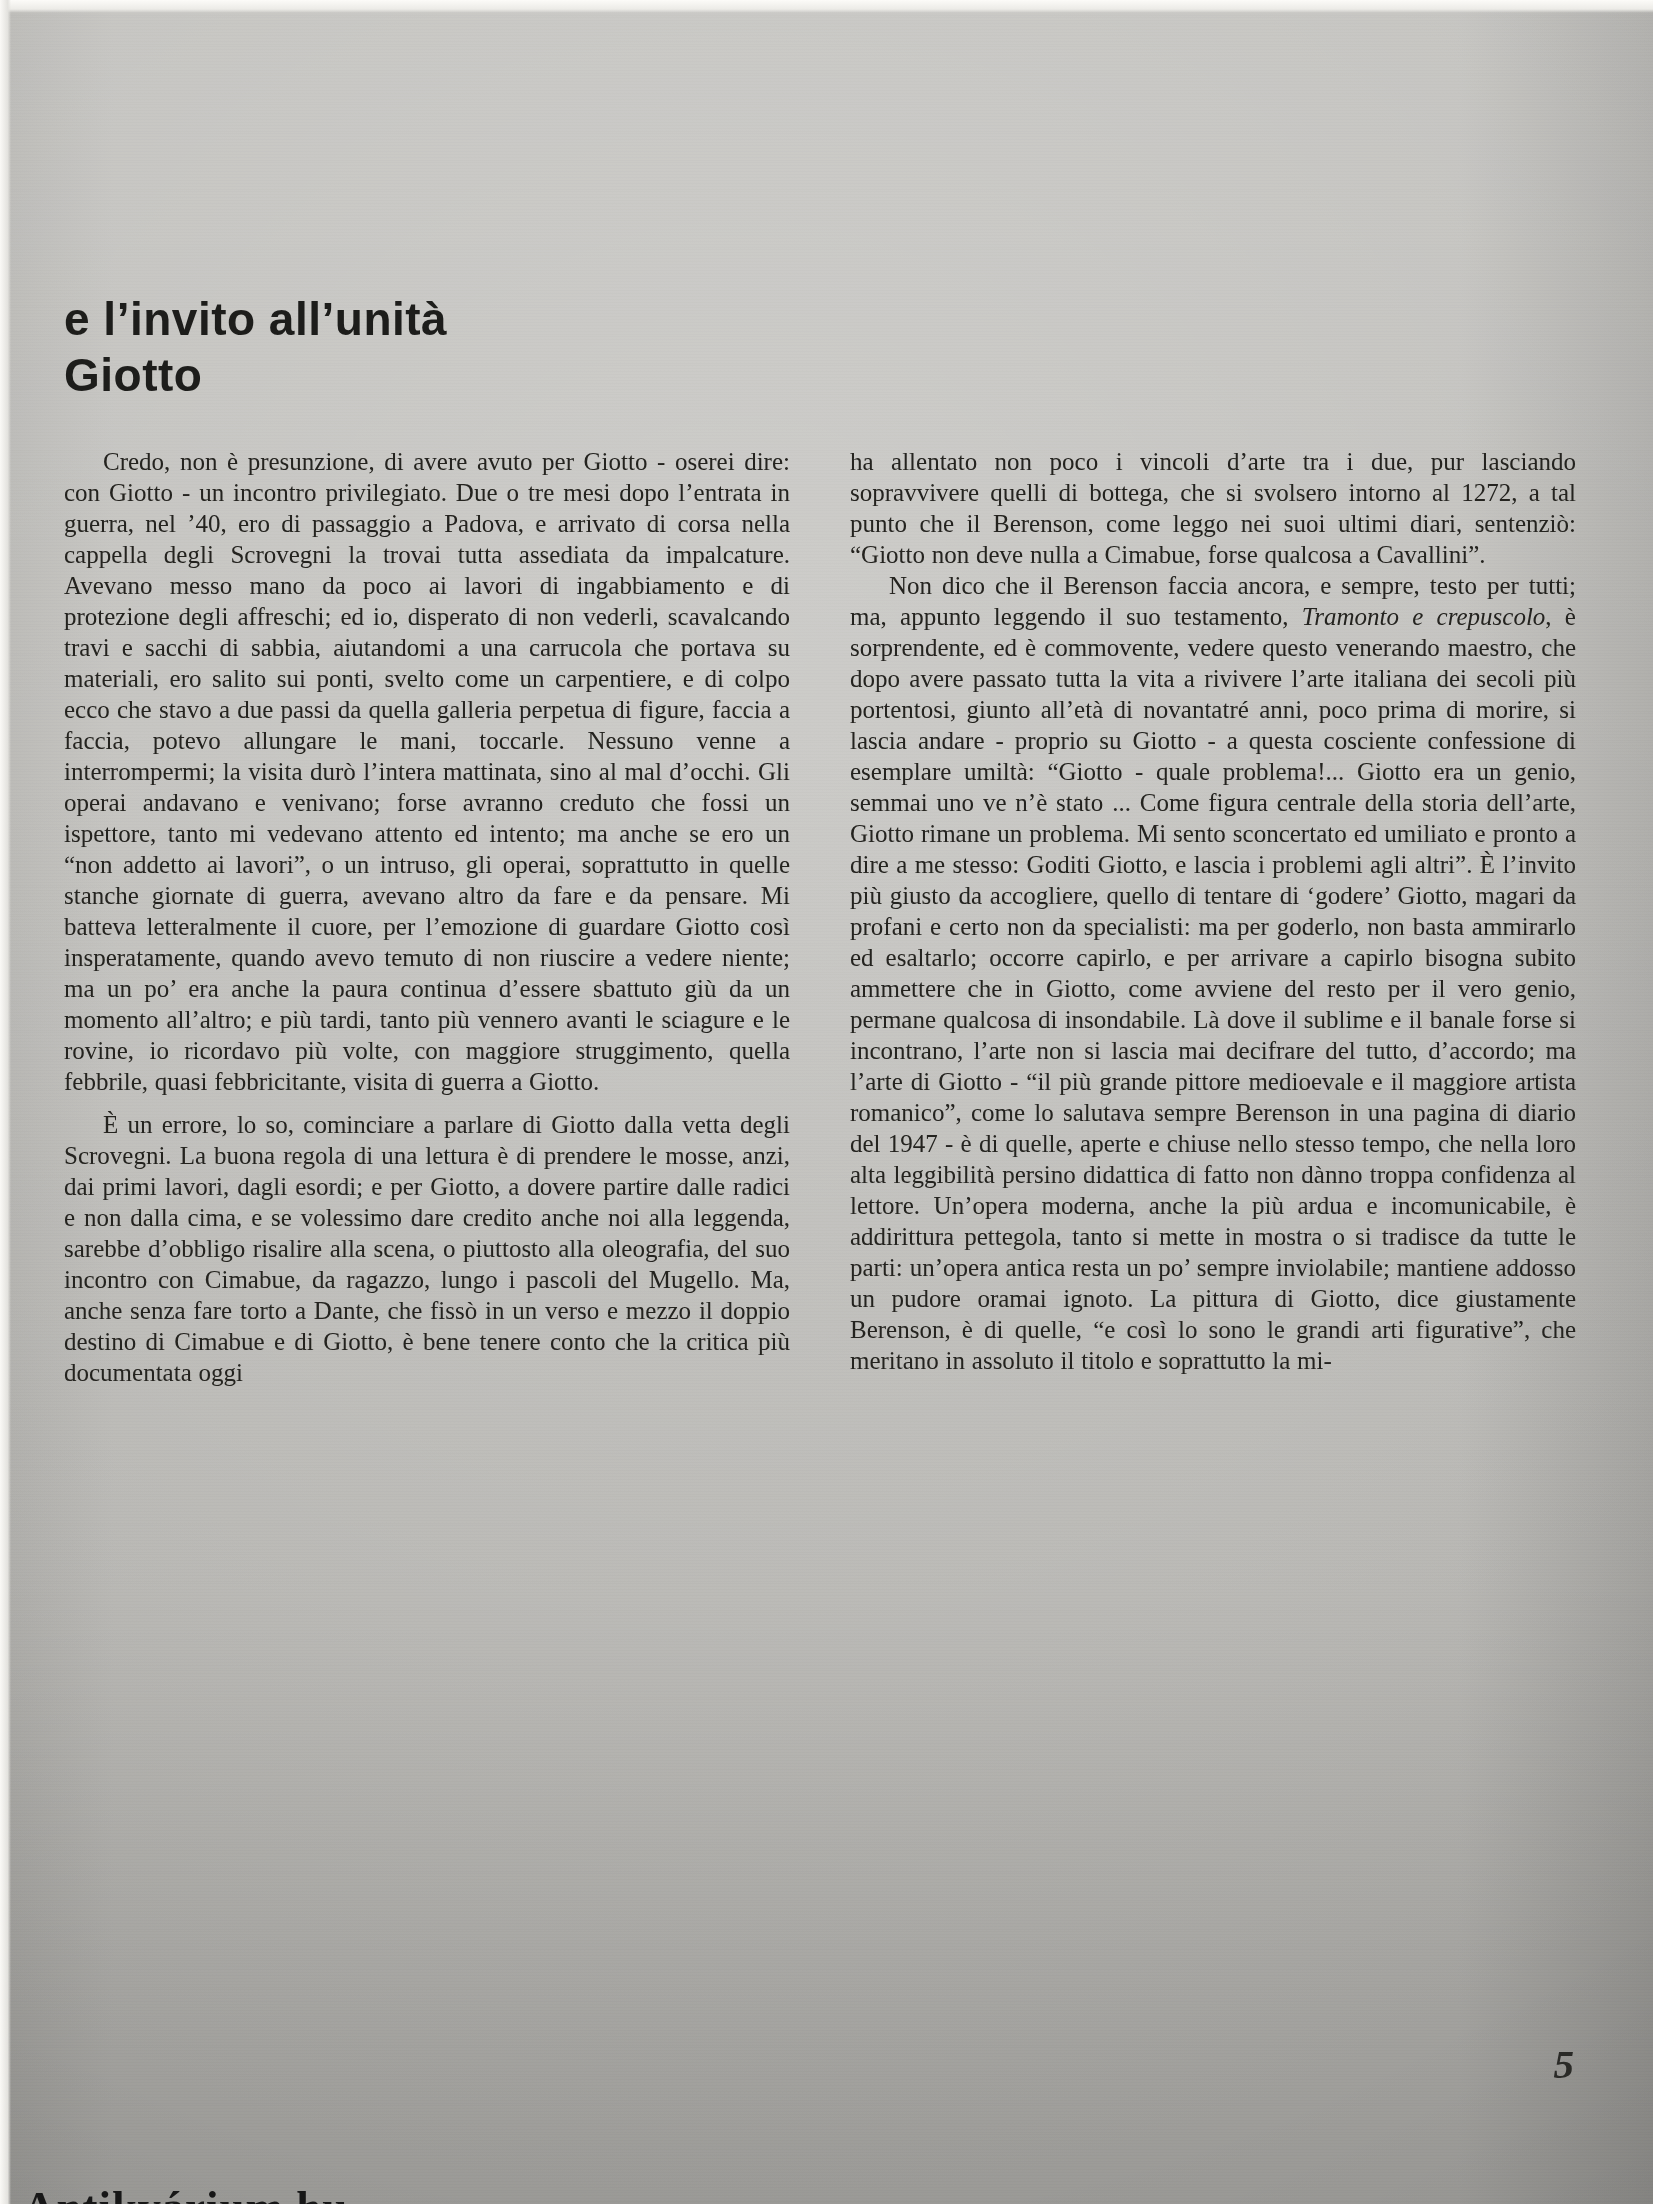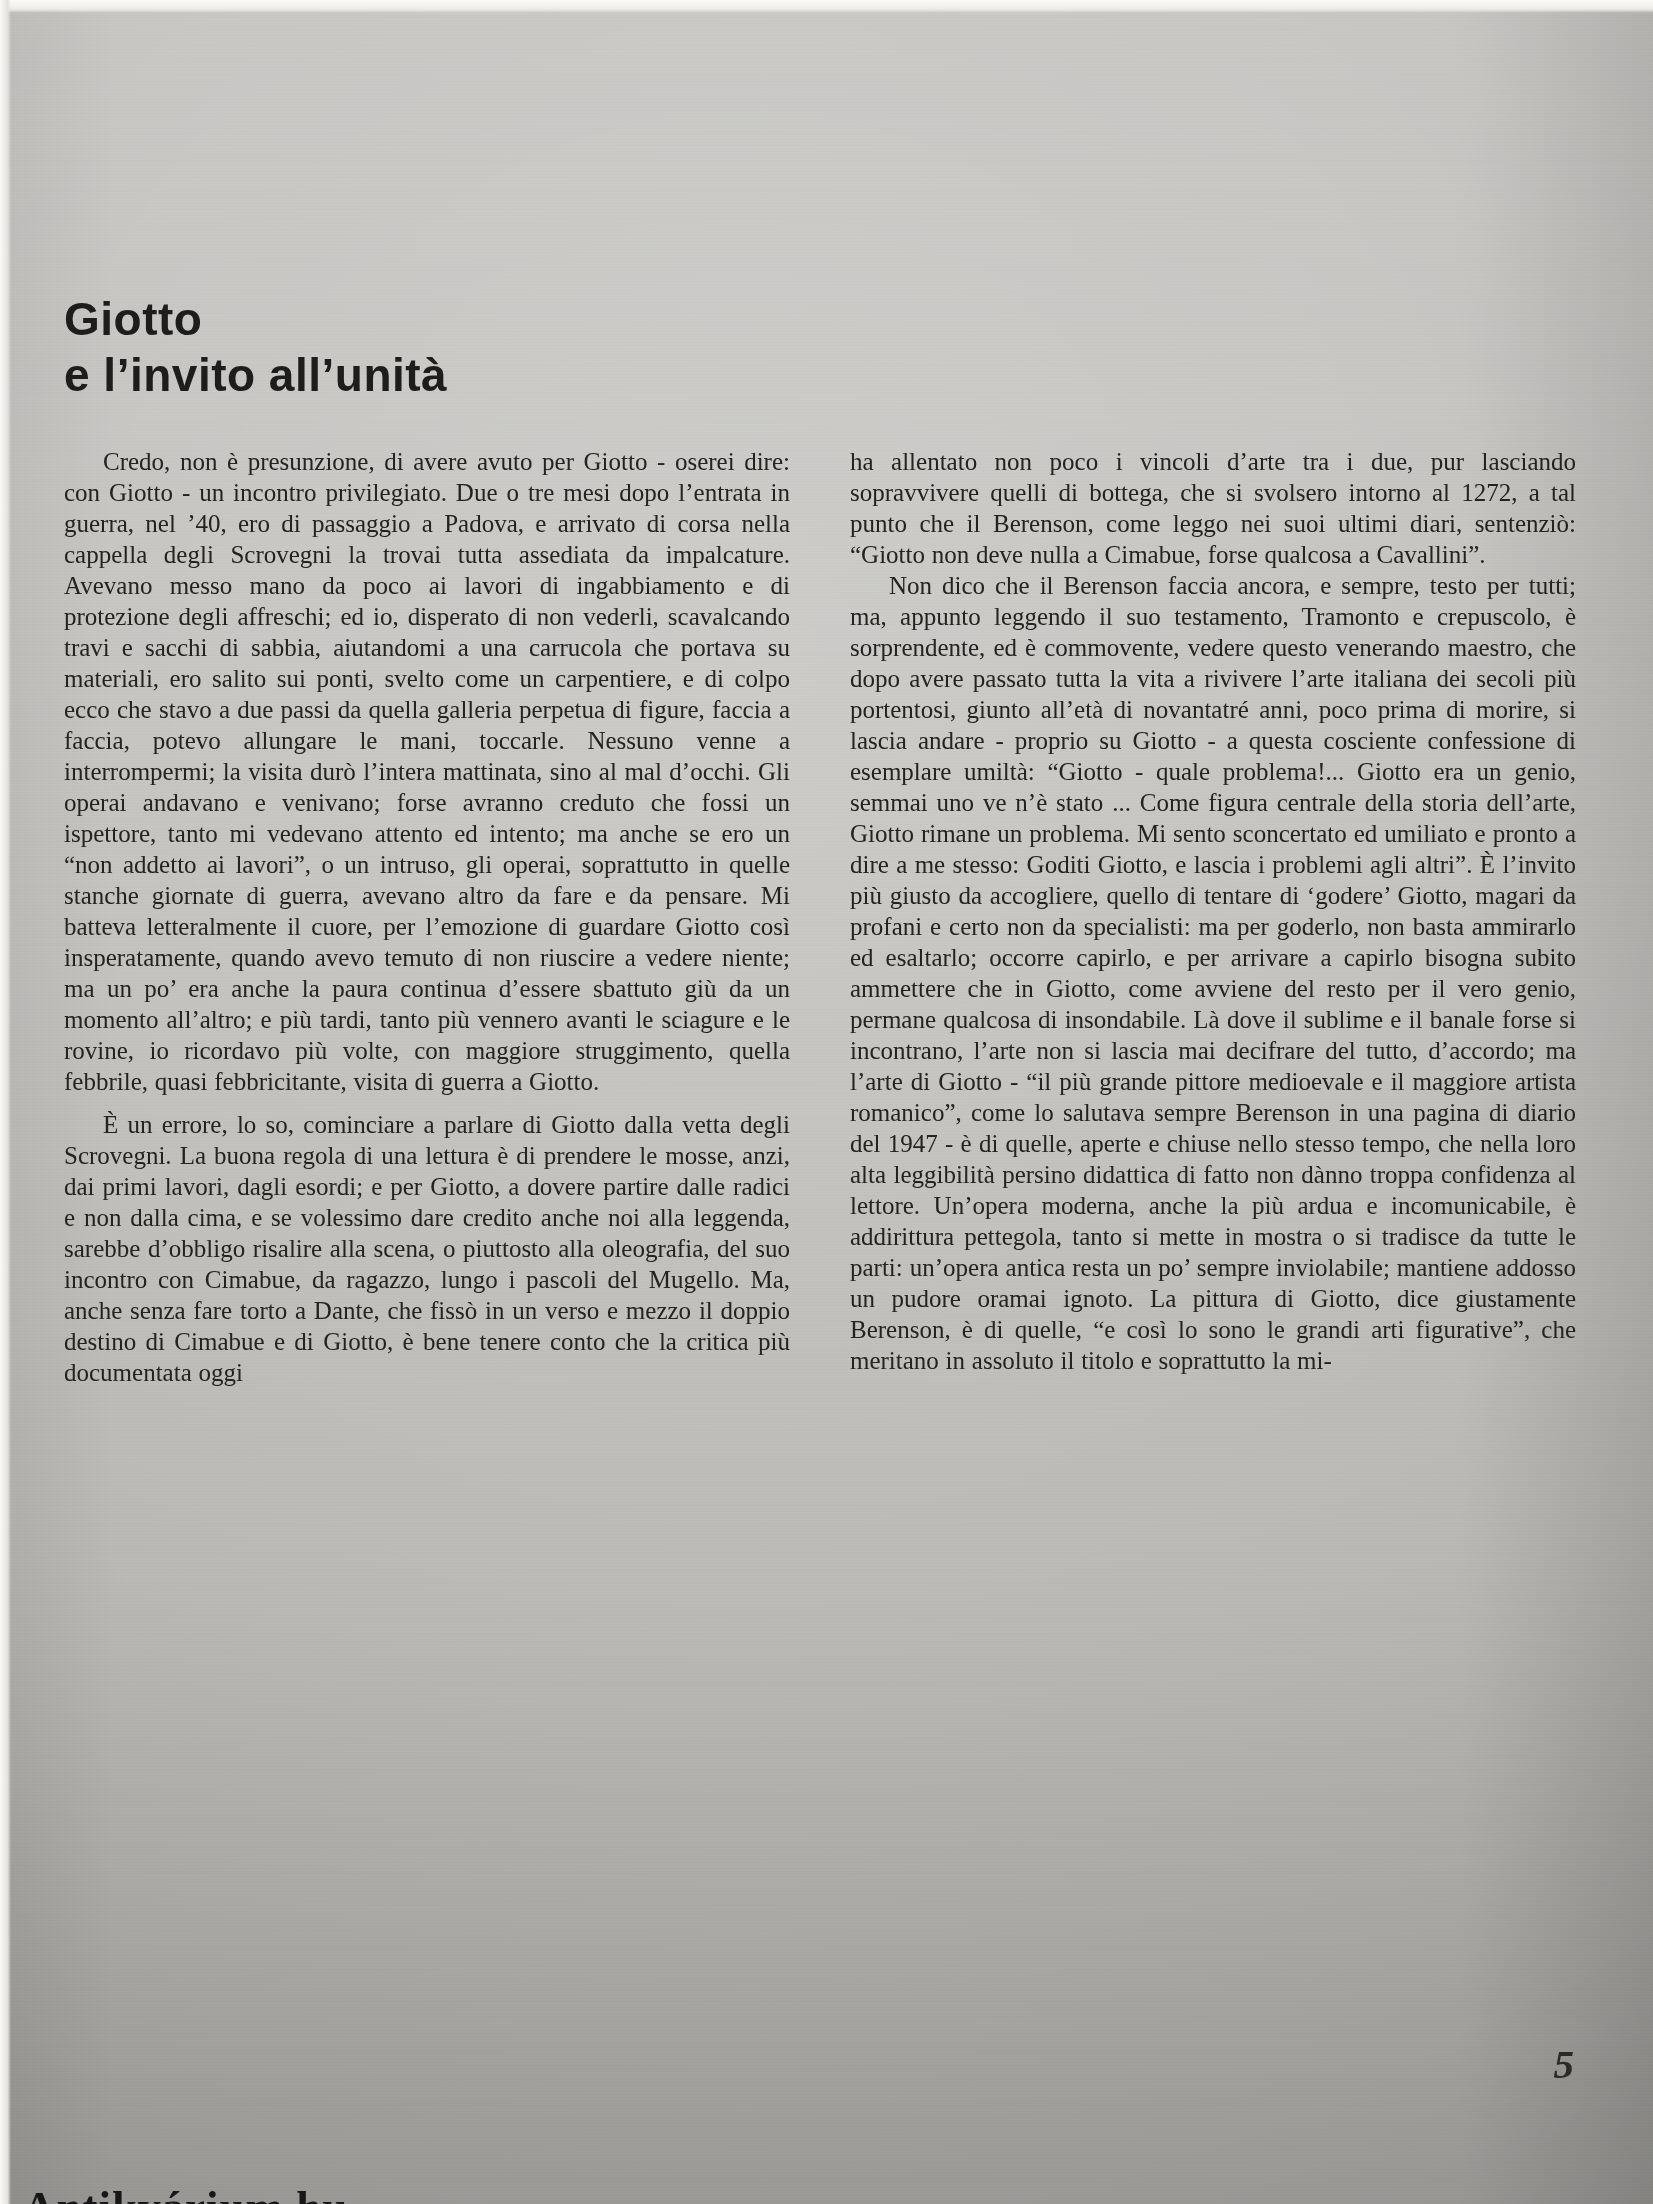--- a/index.html
+++ b/index.html
@@ -41,21 +41,21 @@
   .para {
     text-align:justify;
     hyphens:auto;
     font-size:25px;
     line-height:31px;
     color:#24231f;
     word-spacing:0.5px;
   }
   .para.indent { text-indent:39px; }
   .para.space-before { margin-top:12px; }
-  .it { }
+  .it { font-style:italic; }
   .pagenum {
     position:absolute; top:2040px; right:80px;
     font-size:41px; font-style:italic; font-weight:600;
     color:#2a2a27;
   }
   .watermark {
     position:absolute; left:23px; bottom:0;
     height:23px; overflow:hidden;
   }
   .watermark span {
@@ -69,22 +69,22 @@
   }
 </style>
 </head>
 <body>
 
 <div class="scan">
   <div class="edge-top"></div>
   <div class="edge-left"></div>
 
   <h1 class="title">
+    <span class="tl">e l’invito all’unità</span>
     <span class="tl">Giotto</span>
-    <span class="tl">e l’invito all’unità</span>
   </h1>
 
   <div class="columns">
     <div class="col">
         <p class="para indent"><span>Credo, non è presunzione, di avere avuto per Giotto - oserei dire: con Giotto - un incontro privilegiato. Due o tre mesi dopo l’entrata in guerra, nel ’40, ero di passaggio a Padova, e arrivato di corsa nella cappella degli Scrovegni la trovai tutta assediata da impalcature. Avevano messo mano da poco ai lavori di ingabbiamento e di protezione degli affreschi; ed io, disperato di non vederli, scavalcando travi e sacchi di sabbia, aiutandomi a una carrucola che portava su materiali, ero salito sui ponti, svelto come un carpentiere, e di colpo ecco che stavo a due passi da quella galleria perpetua di figure, faccia a faccia, potevo allungare le mani, toccarle. Nessuno venne a interrompermi; la visita durò l’intera mattinata, sino al mal d’occhi. Gli operai andavano e venivano; forse avranno creduto che fossi un ispettore, tanto mi vedevano attento ed intento; ma anche se ero un “non addetto ai lavori”, o un intruso, gli operai, soprattutto in quelle stanche giornate di guerra, avevano altro da fare e da pensare. Mi batteva letteralmente il cuore, per l’emozione di guardare Giotto così insperatamente, quando avevo temuto di non riuscire a vedere niente; ma un po’ era anche la paura continua d’essere sbattuto giù da un momento all’altro; e più tardi, tanto più vennero avanti le sciagure e le rovine, io ricordavo più volte, con maggiore struggimento, quella febbrile, quasi febbricitante, visita di guerra a Giotto.</span></p>
         <p class="para indent space-before"><span>È un errore, lo so, cominciare a parlare di Giotto dalla vetta degli Scrovegni. La buona regola di una lettura è di prendere le mosse, anzi, dai primi lavori, dagli esordi; e per Giotto, a dovere partire dalle radici e non dalla cima, e se volessimo dare credito anche noi alla leggenda, sarebbe d’obbligo risalire alla scena, o piuttosto alla oleografia, del suo incontro con Cimabue, da ragazzo, lungo i pascoli del Mugello. Ma, anche senza fare torto a Dante, che fissò in un verso e mezzo il doppio destino di Cimabue e di Giotto, è bene tenere conto che la critica più documentata oggi</span></p>
       </div>
     <div class="col">
         <p class="para"><span>ha allentato non poco i vincoli d’arte tra i due, pur lasciando sopravvivere quelli di bottega, che si svolsero intorno al 1272, a tal punto che il Berenson, come leggo nei suoi ultimi diari, sentenziò: “Giotto non deve nulla a Cimabue, forse qualcosa a Cavallini”.</span></p>
         <p class="para indent"><span>Non dico che il Berenson faccia ancora, e sempre, testo per tutti; ma, appunto leggendo il suo testamento, </span><span class="it">Tramonto e crepuscolo</span><span>, è sorprendente, ed è commovente, vedere questo venerando maestro, che dopo avere passato tutta la vita a rivivere l’arte italiana dei secoli più portentosi, giunto all’età di novantatré anni, poco prima di morire, si lascia andare - proprio su Giotto - a questa cosciente confessione di esemplare umiltà: “Giotto - quale problema!... Giotto era un genio, semmai uno ve n’è stato ... Come figura centrale della storia dell’arte, Giotto rimane un problema. Mi sento sconcertato ed umiliato e pronto a dire a me stesso: Goditi Giotto, e lascia i problemi agli altri”. È l’invito più giusto da accogliere, quello di tentare di ‘godere’ Giotto, magari da profani e certo non da specialisti: ma per goderlo, non basta ammirarlo ed esaltarlo; occorre capirlo, e per arrivare a capirlo bisogna subito ammettere che in Giotto, come avviene del resto per il vero genio, permane qualcosa di insondabile. Là dove il sublime e il banale forse si incontrano, l’arte non si lascia mai decifrare del tutto, d’accordo; ma l’arte di Giotto - “il più grande pittore medioevale e il maggiore artista romanico”, come lo salutava sempre Berenson in una pagina di diario del 1947 - è di quelle, aperte e chiuse nello stesso tempo, che nella loro alta leggibilità persino didattica di fatto non dànno troppa confidenza al lettore. Un’opera moderna, anche la più ardua e incomunicabile, è addirittura pettegola, tanto si mette in mostra o si tradisce da tutte le parti: un’opera antica resta un po’ sempre inviolabile; mantiene addosso un pudore oramai ignoto. La pittura di Giotto, dice giustamente Berenson, è di quelle, “e così lo sono le grandi arti figurative”, che meritano in assoluto il titolo e soprattutto la mi-</span></p>

